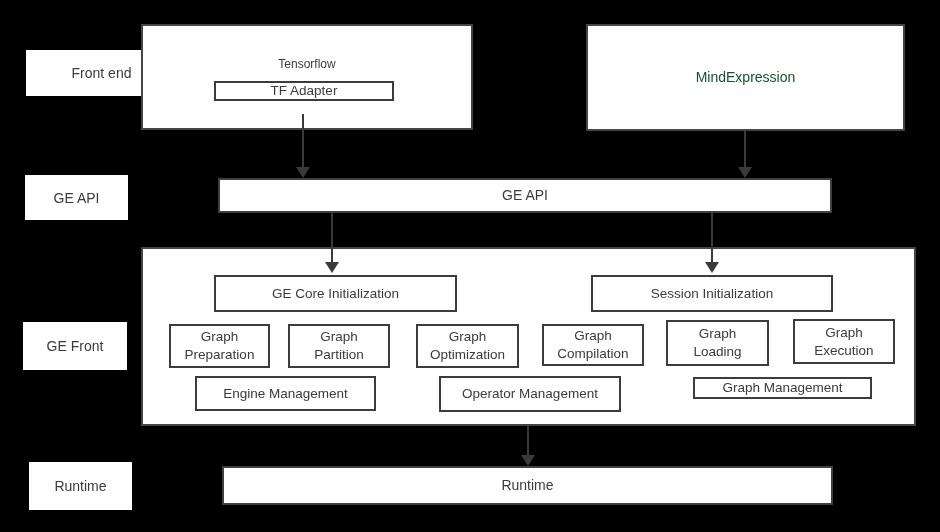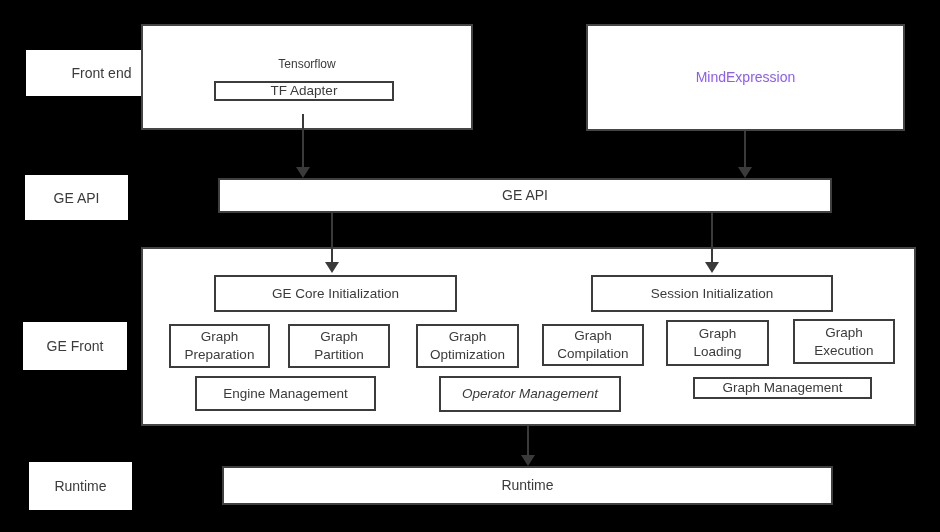--- a/index.html
+++ b/index.html
@@ -34,21 +34,21 @@
   .bar{font-size:14px;}
 
   
   .top-label{
     position:absolute;left:0;right:0;top:31px;
     text-align:center;font-size:12px;color:#3b3b3b;
   }
   .mid-label{
     position:absolute;left:0;right:0;top:0;bottom:0;
     display:flex;align-items:center;justify-content:center;
-    font-size:14px;color:#8b5cf6;
+    font-size:14px;color:#14532d;
   }
 
   .arrow{position:absolute;width:14px;z-index:5;}
   .arrow .shaft{position:absolute;left:6px;top:0;bottom:9px;width:2px;background:#3a3a3a;}
   .arrow .head{
     position:absolute;left:0;bottom:0;width:0;height:0;
     border-left:7px solid transparent;
     border-right:7px solid transparent;
     border-top:11px solid #3a3a3a;
   }
@@ -93,21 +93,21 @@
 Compilation</div>
 
     <div class="node inner" style="left:523px;top:71px;width:103px;height:46px;">Graph
 Loading</div>
 
     <div class="node inner" style="left:650px;top:70px;width:102px;height:45px;">Graph
 Execution</div>
 
     <div class="node inner" style="left:52px;top:127px;width:181px;height:35px;">Engine Management</div>
 
-    <div class="node inner" style="left:296px;top:127px;width:182px;height:36px;font-style:italic;">Operator Management</div>
+    <div class="node inner" style="left:296px;top:127px;width:182px;height:36px;">Operator Management</div>
 
     <div class="node inner" style="left:550px;top:128px;width:179px;height:22px;">Graph Management</div>
   </div>
 
   <div class="node bar" style="left:222px;top:466px;width:611px;height:39px;">Runtime</div>
 
   <div class="arrow" style="left:296px;top:114px;height:64px;">
     <div class="shaft"></div>
     <div class="head"></div>
   </div>

